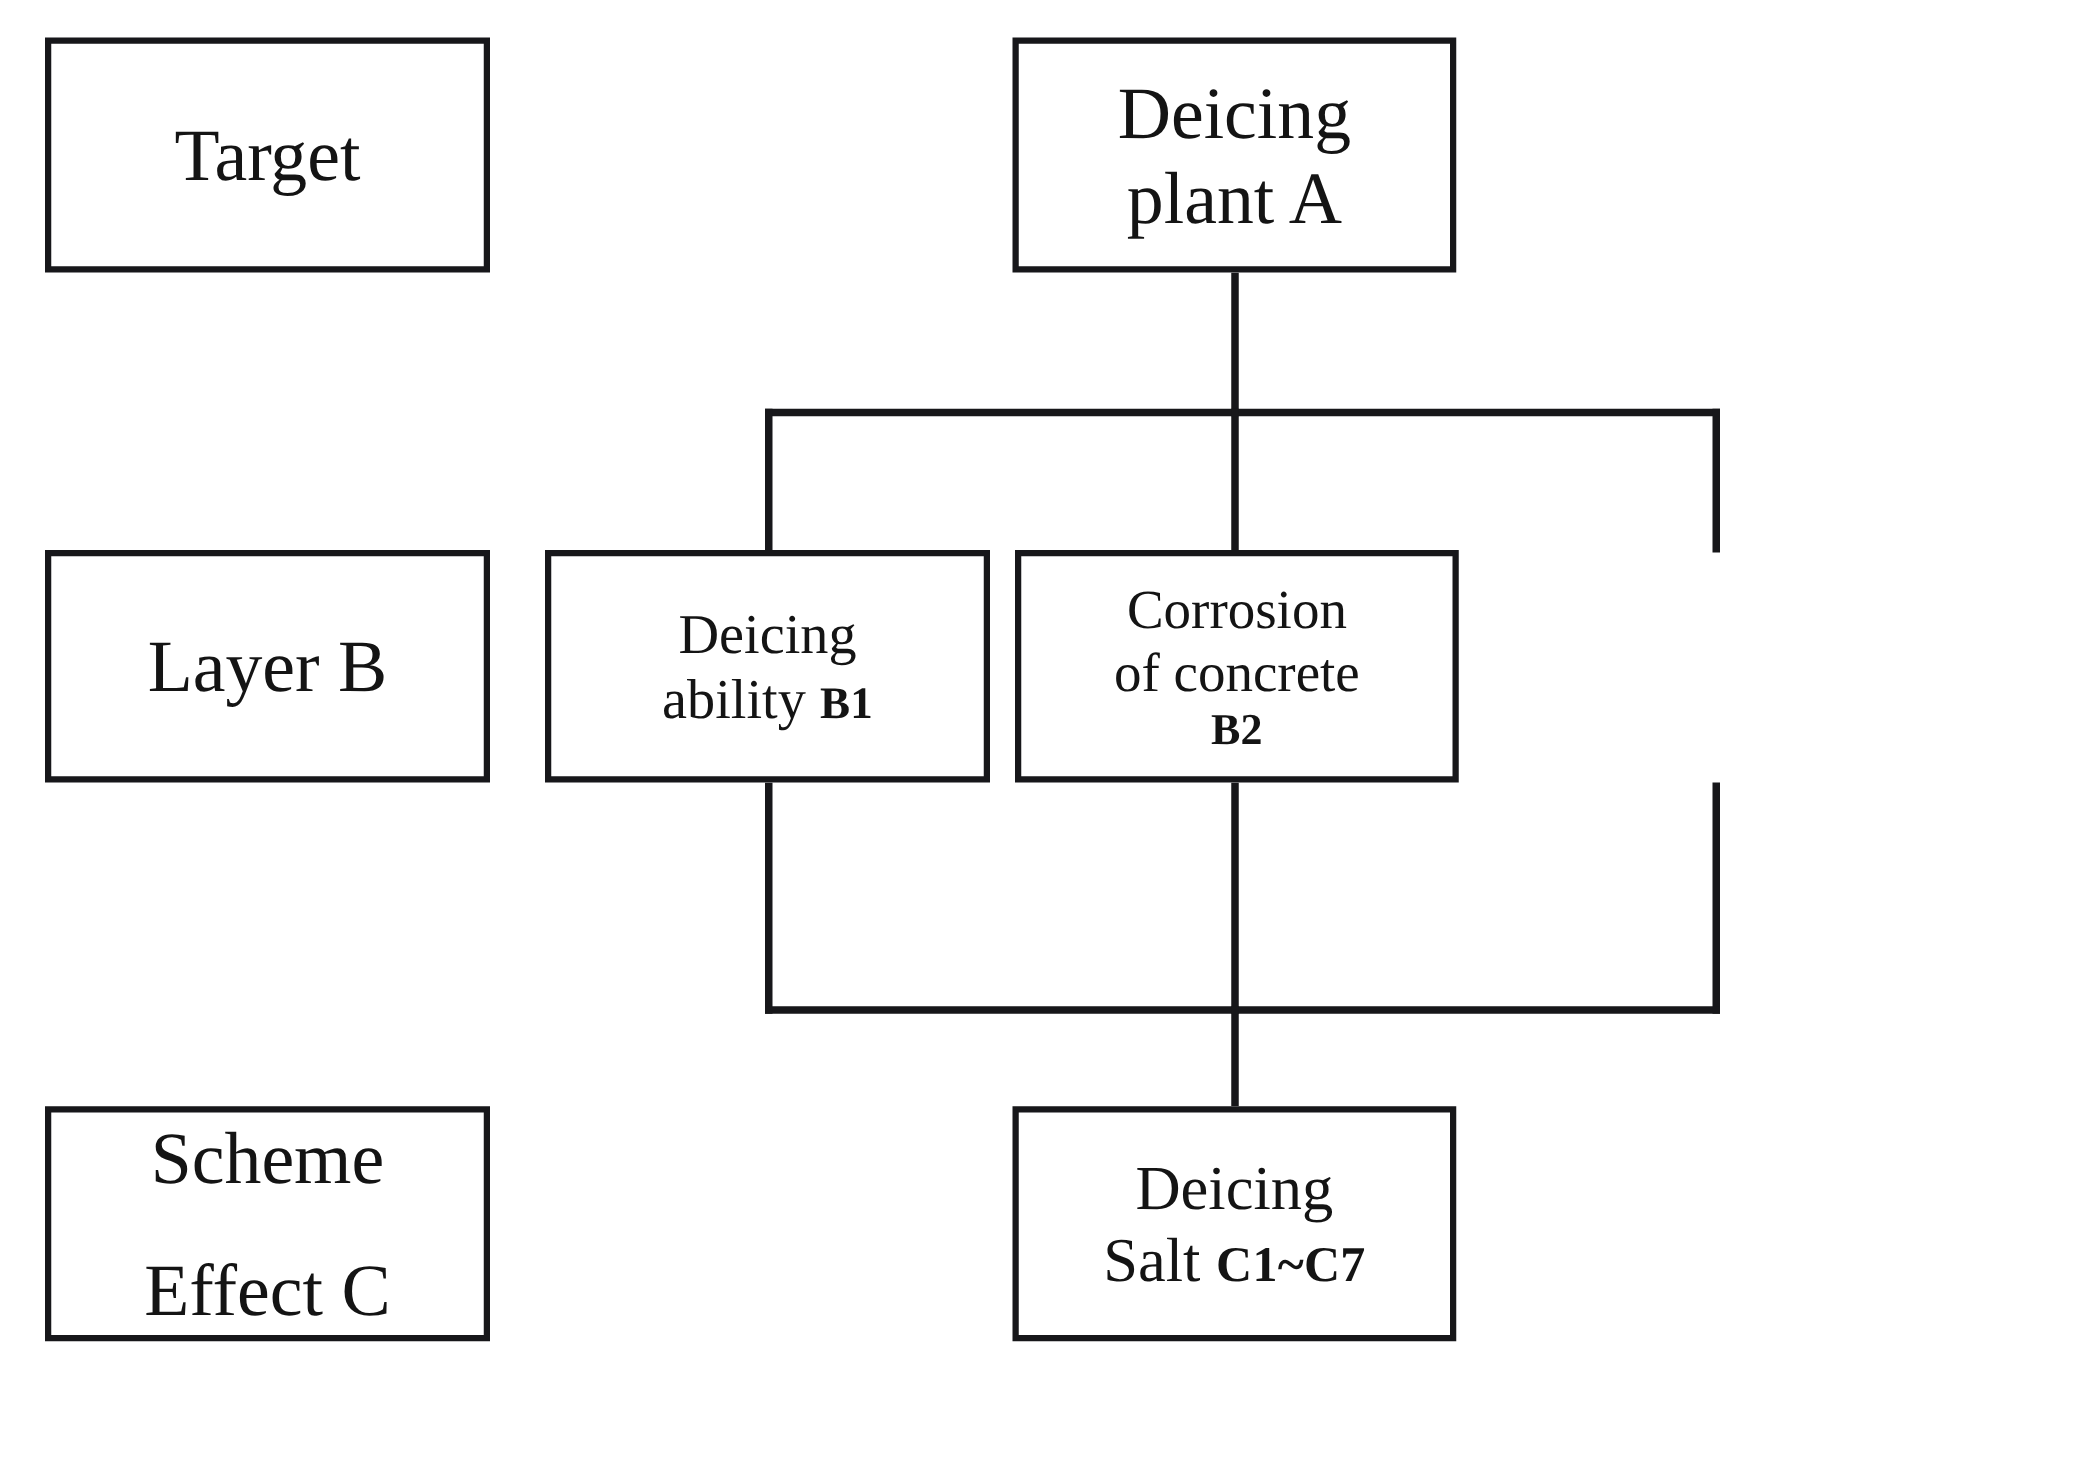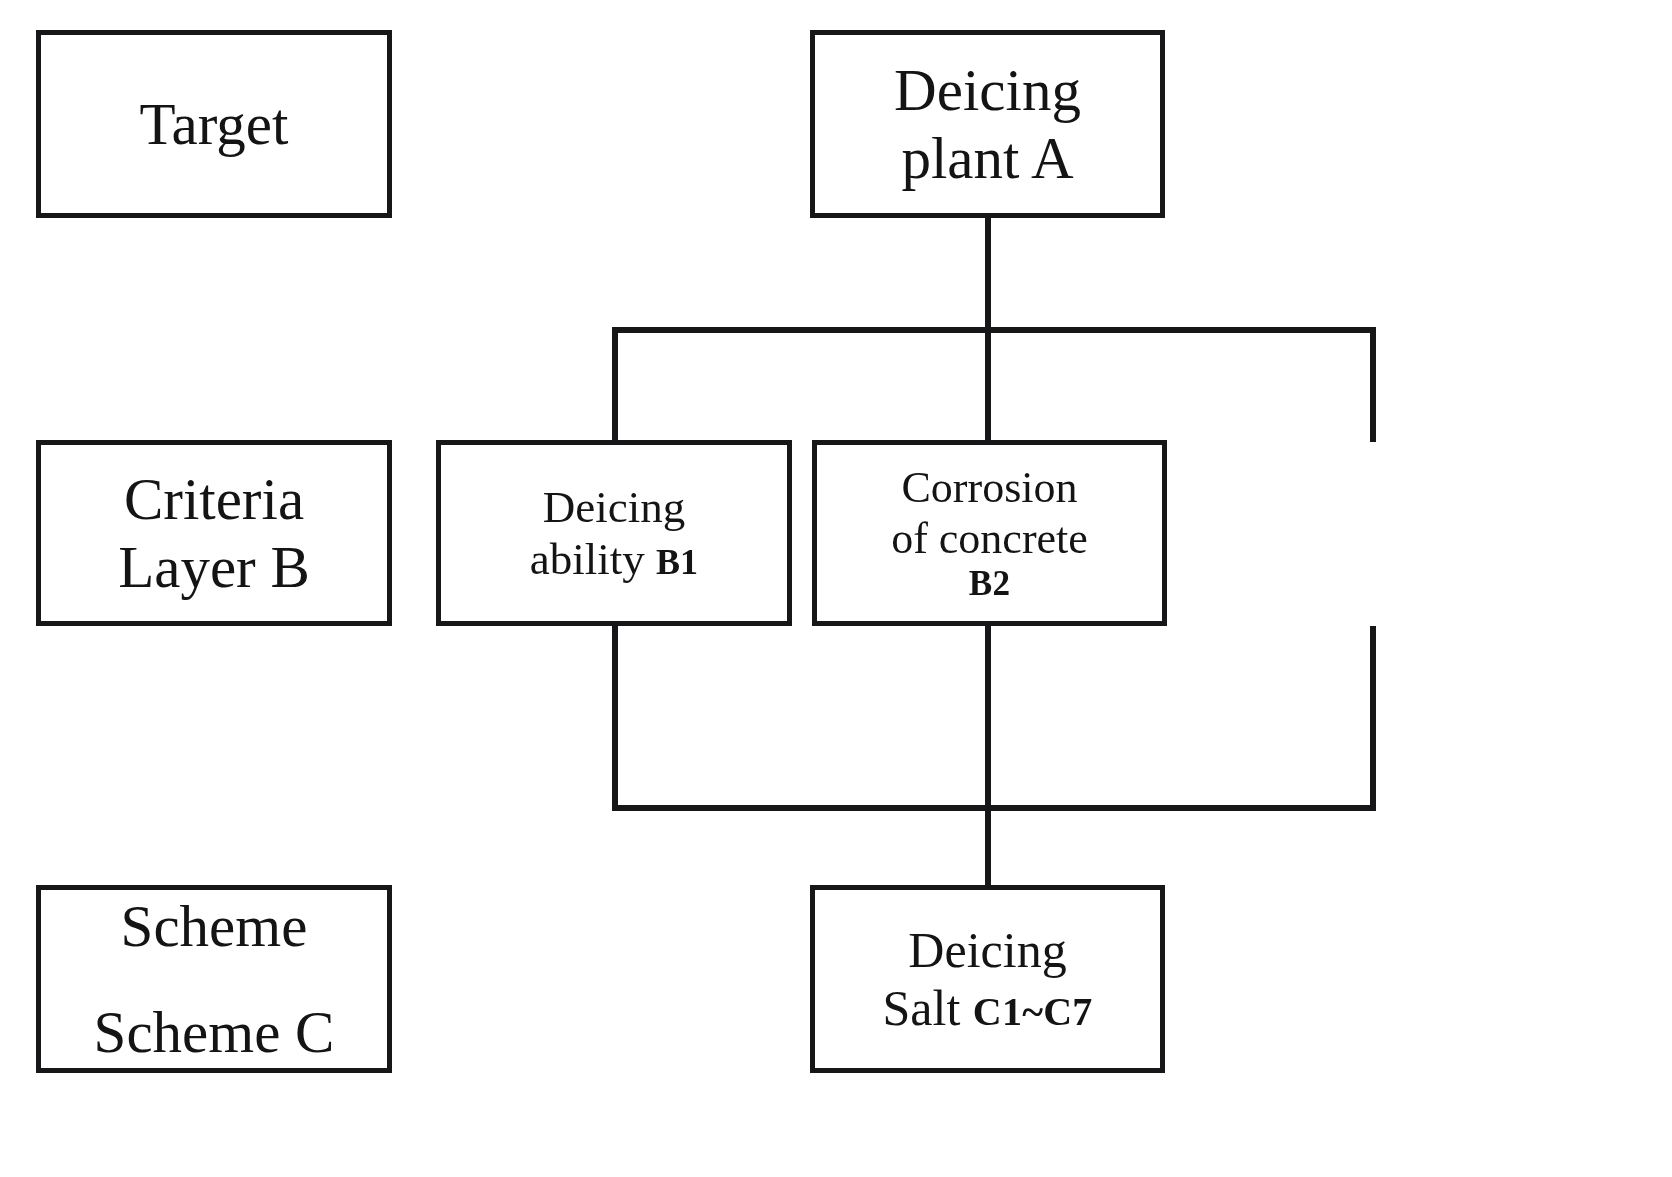--- a/index.html
+++ b/index.html
@@ -74,27 +74,26 @@
   <div class="edge v" style="left:985px; top:626px; height:185px;"></div>
   <div class="edge v" style="left:1370px; top:626px; height:185px;"></div>
   <div class="edge h" style="left:612px; top:805px; width:764px;"></div>
   <div class="edge v" style="left:985px; top:805px; height:80px;"></div>
 
   <div class="node label-node" style="left:36px; top:30px; width:356px; height:188px;">
     <span class="ln">Target</span>
   </div>
 
   <div class="node label-node" style="left:36px; top:440px; width:356px; height:186px;">
-    <span class="ln">Criteria</span>
     <span class="ln">Layer B</span>
   </div>
 
   <div class="node label-node" style="left:36px; top:885px; width:356px; height:188px;gap:38px;">
     <span class="ln">Scheme</span>
-    <span class="ln">Scheme C</span>
+    <span class="ln">Effect C</span>
   </div>
 
   <div class="node root-node" style="left:810px; top:30px; width:355px; height:188px;">
     <span class="ln">Deicing</span>
     <span class="ln">plant A</span>
   </div>
 
   <div class="node crit-node" style="left:436px; top:440px; width:356px; height:186px;">
     <span class="ln">Deicing</span>
     <span class="ln">

